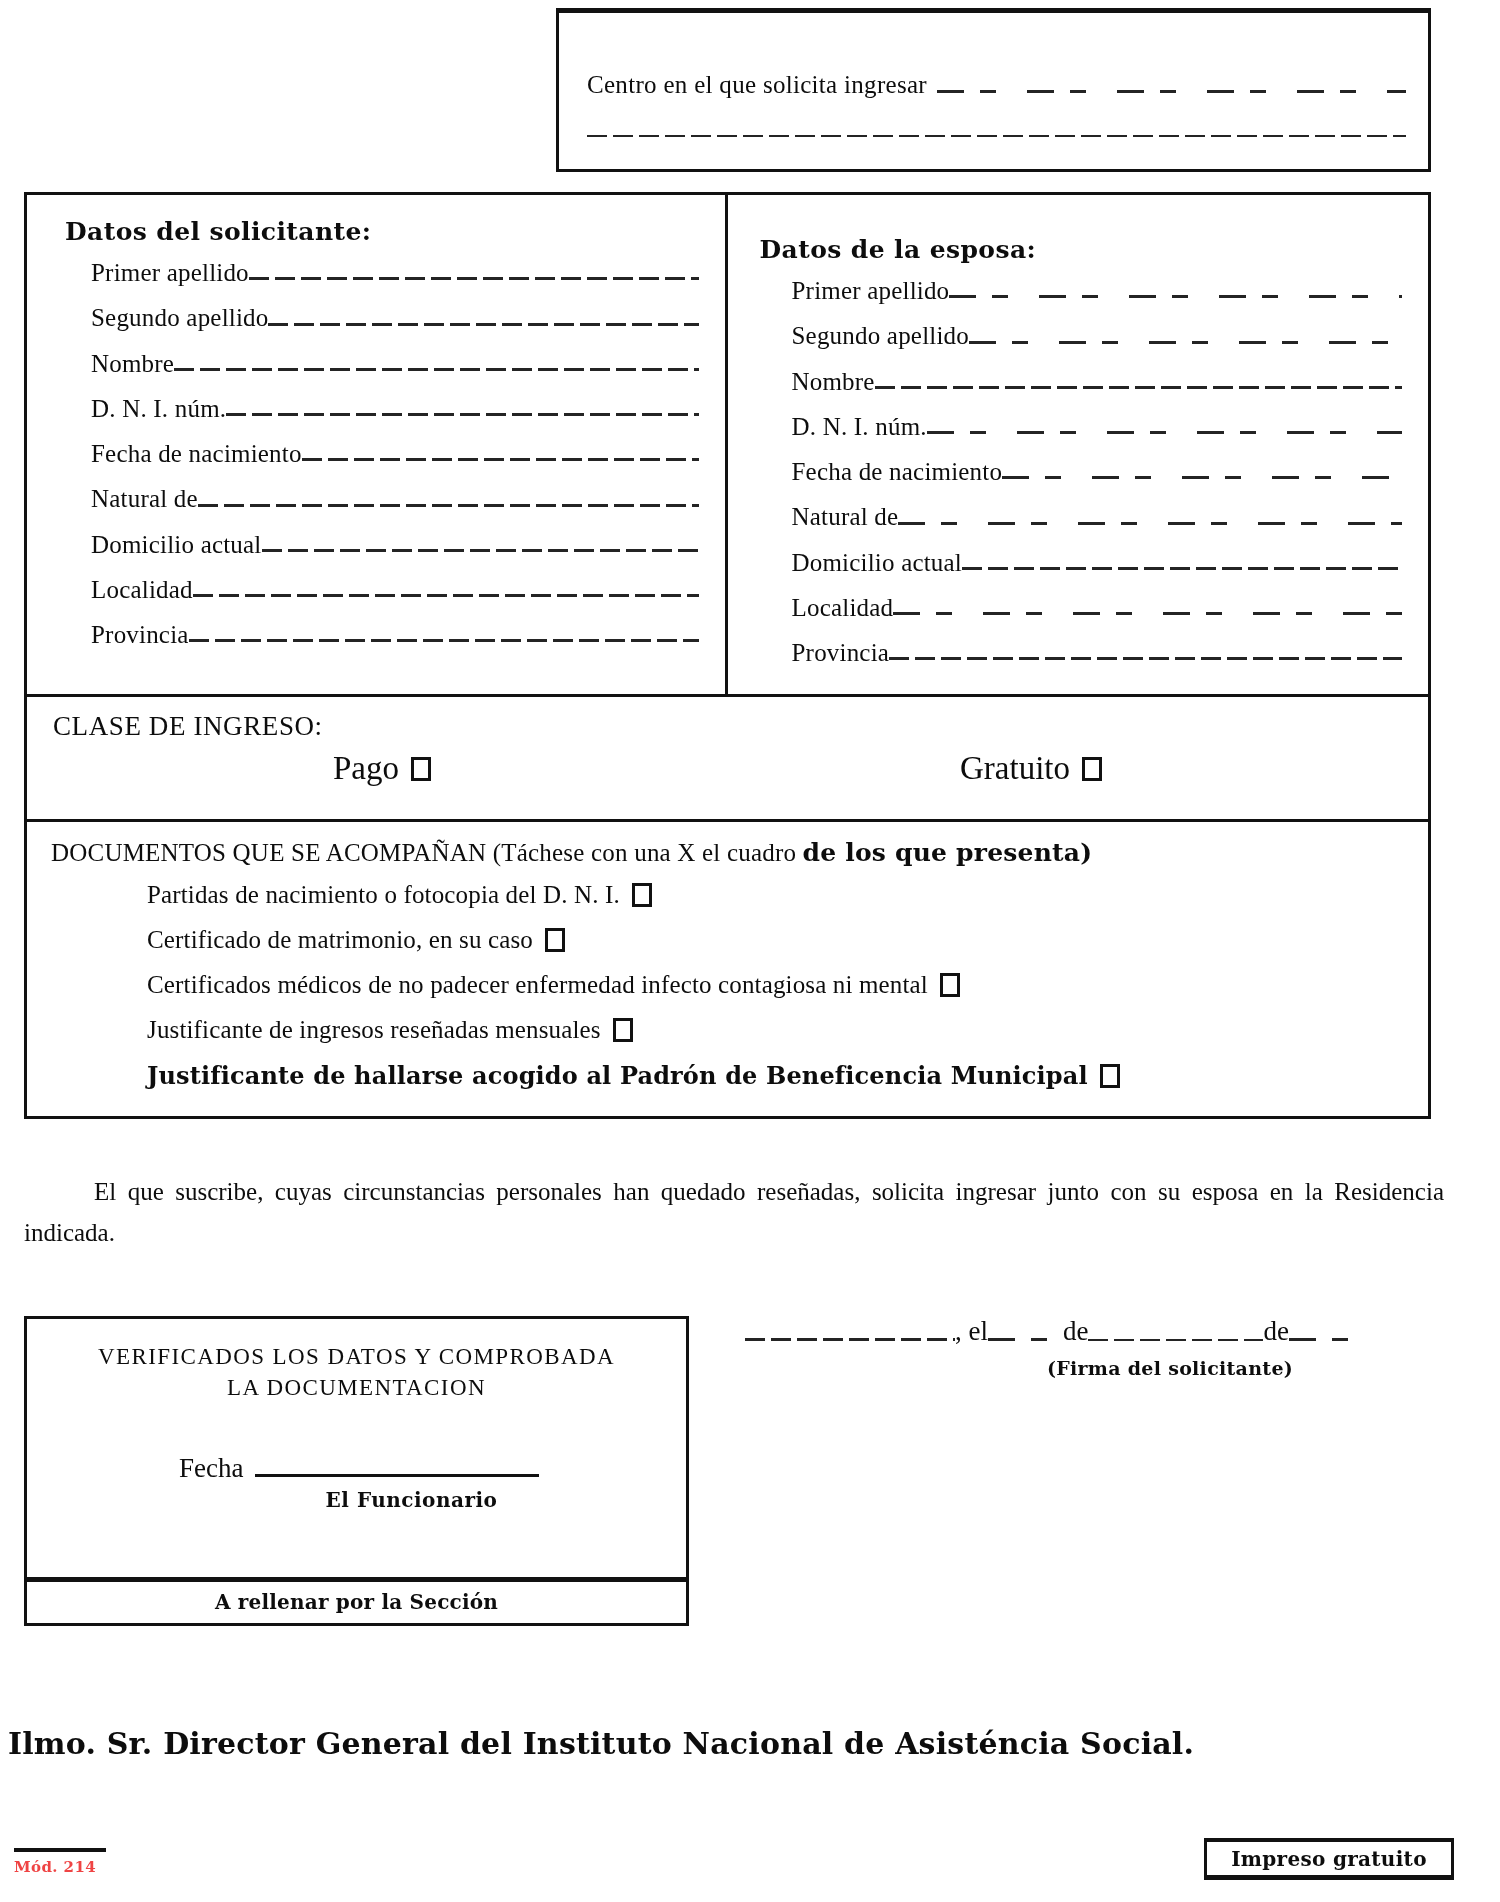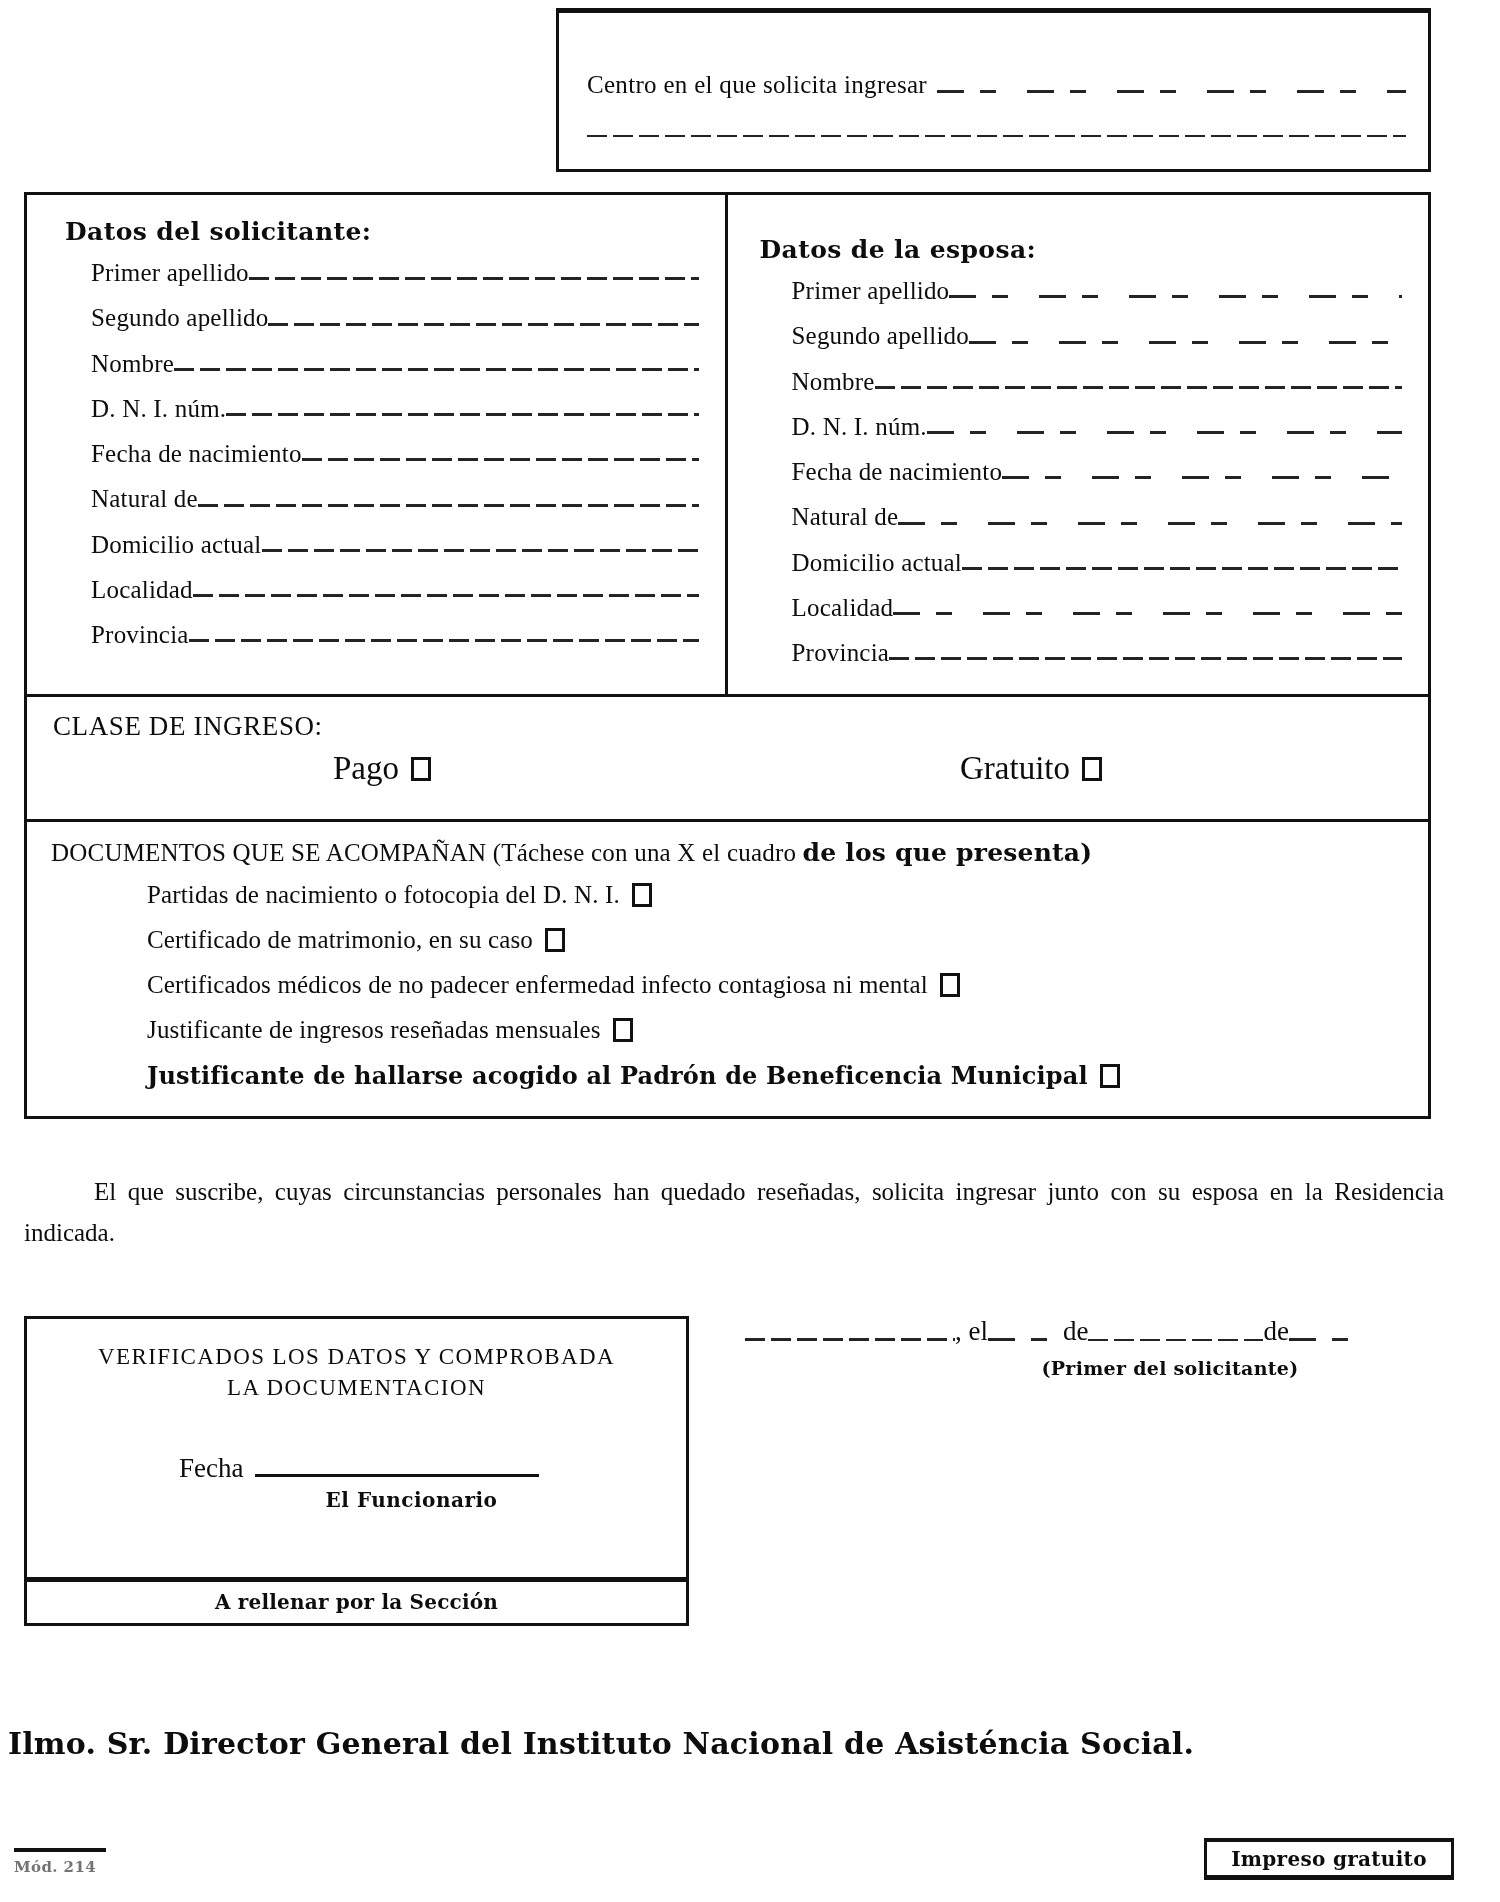--- a/index.html
+++ b/index.html
@@ -273,21 +273,21 @@
   .mod-code .bar {
     height: 4px;
     background: #111;
     margin-bottom: 6px;
   }
   .mod-code .txt {
     font-family: "DejaVu Serif", serif;
     font-weight: 700;
     font-size: 15px;
     letter-spacing: .4px;
-    color: #737373;
+    color: #ef4444;
   }
   .impreso-box {
     position: absolute;
     right: 46px; top: 1838px;
     width: 250px; height: 42px;
     border: 3px solid #111;
     border-top-width: 4px;
     border-bottom-width: 5px;
     box-sizing: border-box;
     display: flex;
@@ -459,21 +459,21 @@
   <div class="sig-area">
     <div class="sig-line">
       <span class="fill dense" style="max-width:210px;"></span>
       <span class="seg">, el</span>
       <span class="fill sparse" style="max-width:75px;"></span>
       <span class="seg">de</span>
       <span class="fill dense thin" style="max-width:175px;"></span>
       <span class="seg">de</span>
       <span class="fill sparse" style="max-width:78px;"></span>
     </div>
-    <div class="sig-caption">(Primer del solicitante)</div>
+    <div class="sig-caption">(Firma del solicitante)</div>
   </div>
 
   <div class="closing">Ilmo. Sr. Director General del Instituto Nacional de Asisténcia Social.</div>
 
   <div class="mod-code">
     <div class="bar"></div>
     <div class="txt">Mód. 214</div>
   </div>
 
   <div class="impreso-box">

